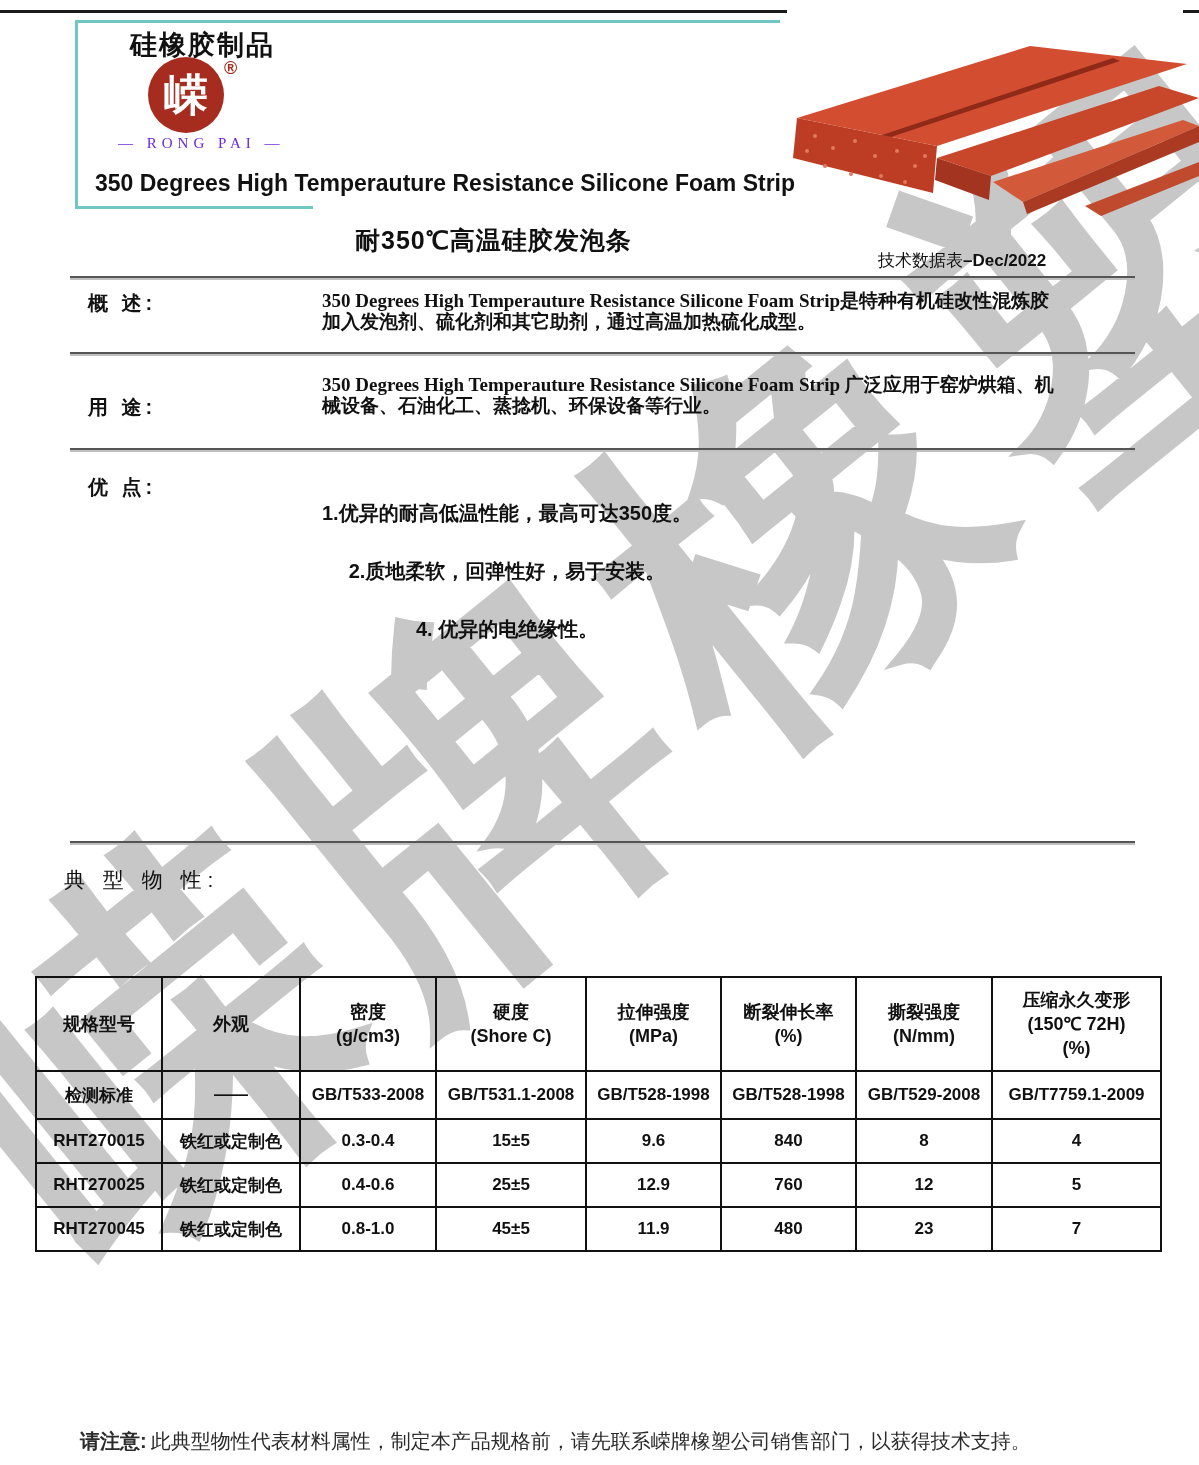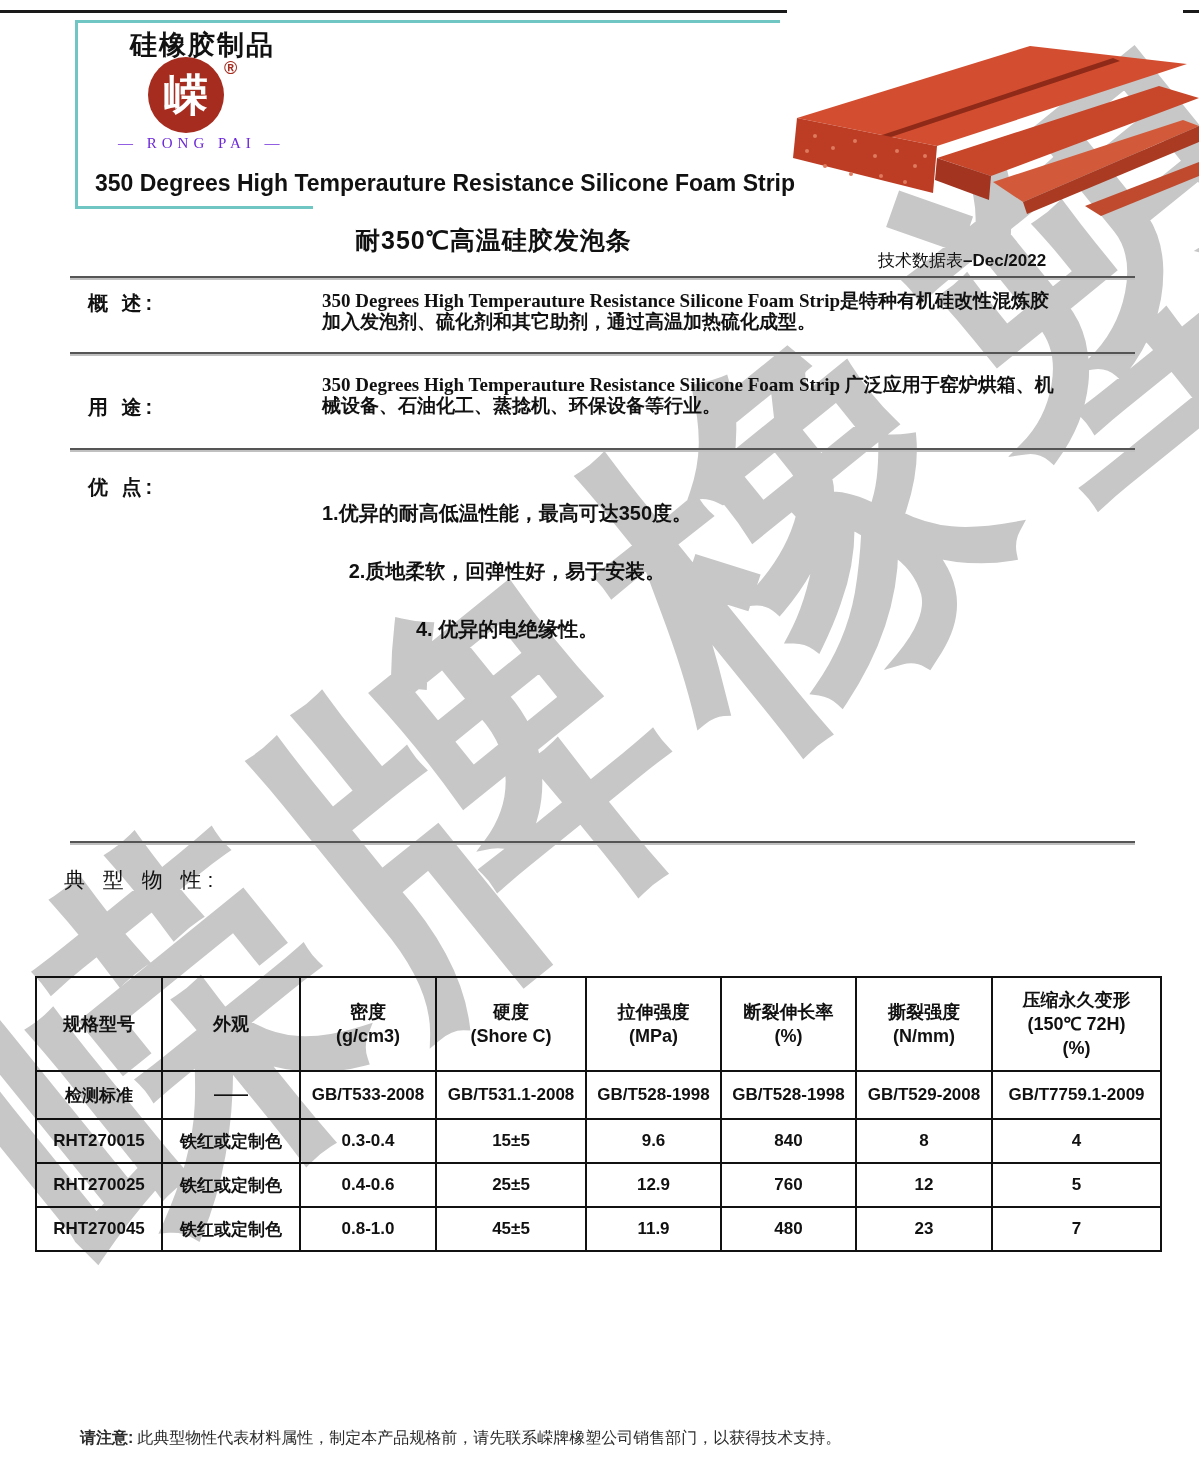--- a/index.html
+++ b/index.html
@@ -63,21 +63,21 @@
     border:2px solid #111;text-align:center;vertical-align:middle;
     font-weight:bold;padding:0 2px;overflow:hidden;
   }
   table.props th{font-size:18px;line-height:24px;}
   .row-header{height:94px;}
   .row-standards{height:48px;}
   .row-standards td{font-size:17px;}
   .row-data{height:44px;}
   .row-data td{font-size:17px;}
   
-  .footer-note{left:80px;top:1428px;font-size:16px;color:#2b2b2b;white-space:nowrap;}
+  .footer-note{left:80px;top:1428px;font-size:20px;color:#2b2b2b;white-space:nowrap;}
   .footer-note b{font-weight:bold;margin-right:4px;}
   
   .product{left:785px;top:16px;width:414px;height:200px;}
 </style>
 </head>
 <body>
 
 <div class="abs watermark">嵘牌橡塑</div>
 
 <div class="abs topline" style="left:0;width:787px;"></div>

